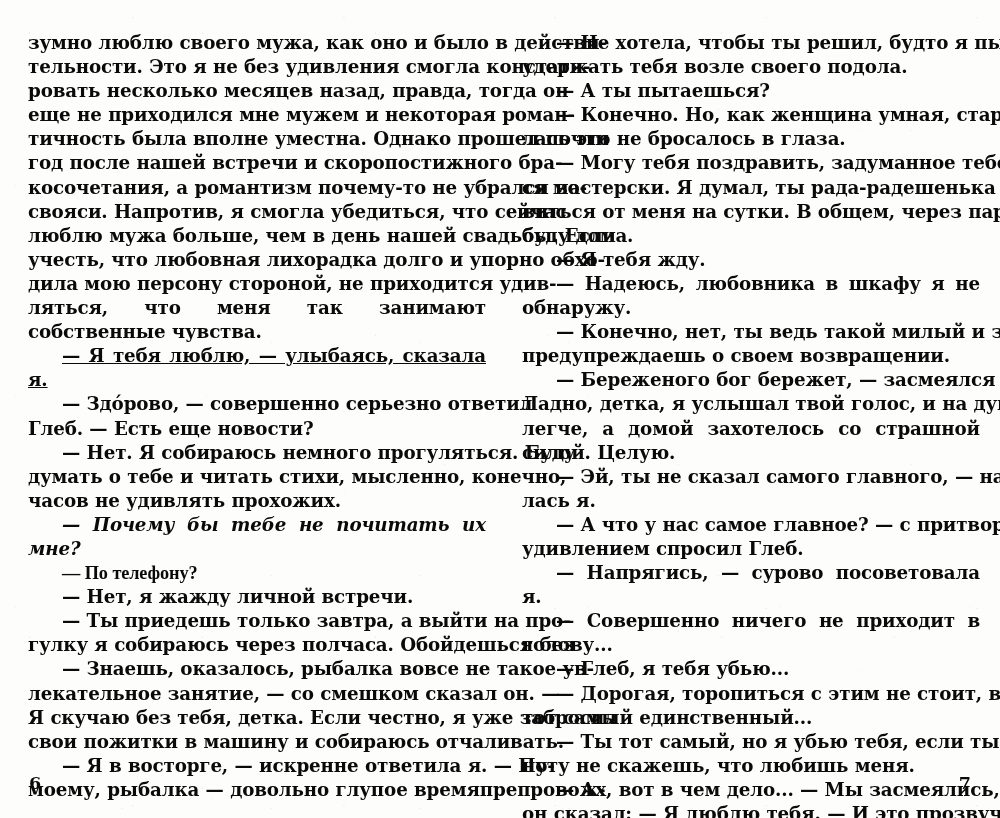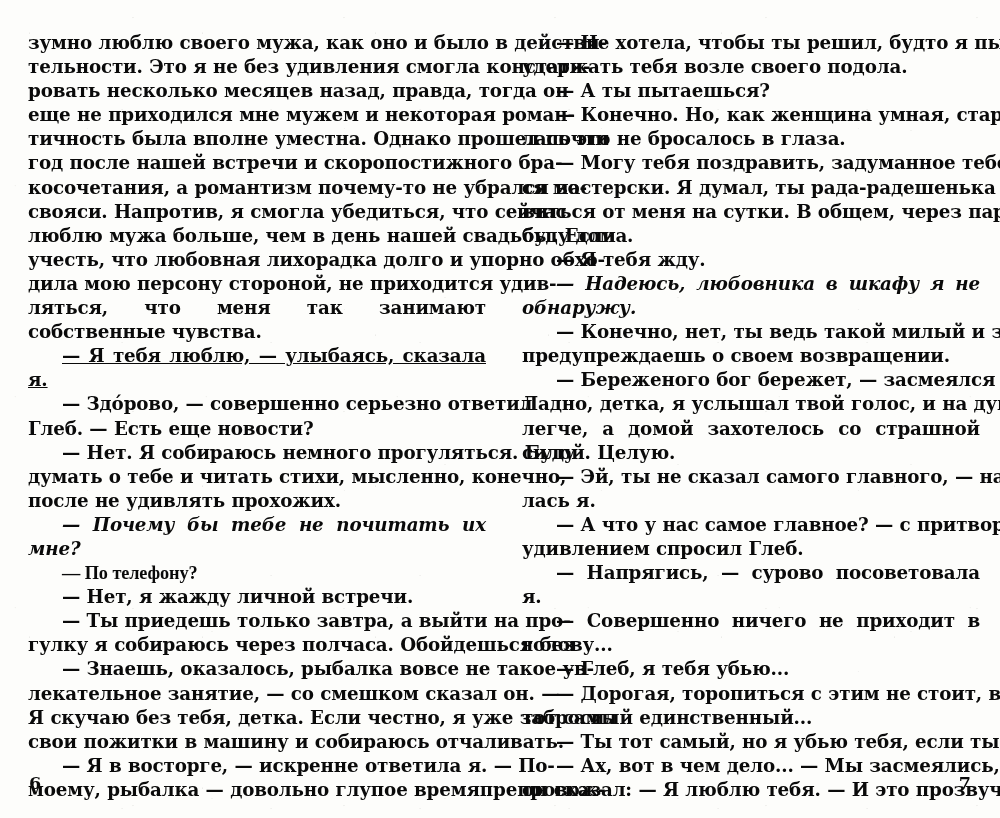--- a/index.html
+++ b/index.html
@@ -119,21 +119,21 @@
       <p class="para" id="L2" style="text-indent: 0px;">
           <span class="lline" style="text-indent: 34px; text-decoration: underline;">— Я тебя люблю, — улыбаясь, сказала я.</span>
         </p>
       <p class="para" id="L3" style="text-indent: 0px;">
           <span class="jline" style="text-indent: 34px;">— Здóрово, — совершенно серьезно ответил</span>
           <span class="lline">Глеб. — Есть еще новости?</span>
         </p>
       <p class="para" id="L4" style="text-indent: 0px;">
           <span class="jline" style="text-indent: 34px;">— Нет. Я собираюсь немного прогуляться. Буду</span>
           <span class="jline">думать о тебе и читать стихи, мысленно, конечно,</span>
-          <span class="lline">после не удивлять прохожих.</span>
+          <span class="lline">часов не удивлять прохожих.</span>
         </p>
       <p class="para" id="L5" style="text-indent: 0px;">
           <span class="lline" style="text-indent: 34px; font-style: italic;">— Почему бы тебе не почитать их мне?</span>
         </p>
       <p class="para" id="L6" style="text-indent: 0px; font-family: Liberation Serif, serif;">
           <span class="lline" style="text-indent: 34px;">— По телефону?</span>
         </p>
       <p class="para" id="L7" style="text-indent: 0px;">
           <span class="lline" style="text-indent: 34px;">— Нет, я жажду личной встречи.</span>
         </p>
@@ -173,21 +173,21 @@
       <p class="para" id="R4" style="text-indent: 0px;">
           <span class="jline" style="text-indent: 34px;">— Могу тебя поздравить, задуманное тебе удает-</span>
           <span class="jline">ся мастерски. Я думал, ты рада-радешенька изба-</span>
           <span class="jline">виться от меня на сутки. В общем, через пару часов</span>
           <span class="lline">буду дома.</span>
         </p>
       <p class="para" id="R5" style="text-indent: 0px;">
           <span class="lline" style="text-indent: 34px;">— Я тебя жду.</span>
         </p>
       <p class="para" id="R6" style="text-indent: 0px;">
-          <span class="lline" style="text-indent: 34px; font-style: italic;">— Надеюсь, любовника в шкафу я не обнаружу.</span>
+          <span class="lline" style="text-indent: 34px;">— Надеюсь, любовника в шкафу я не обнаружу.</span>
         </p>
       <p class="para" id="R7" style="text-indent: 0px;">
           <span class="jline" style="text-indent: 34px;">— Конечно, нет, ты ведь такой милый и заранее</span>
           <span class="lline">предупреждаешь о своем возвращении.</span>
         </p>
       <p class="para" id="R8" style="text-indent: 0px;">
           <span class="jline" style="text-indent: 34px;">— Береженого бог бережет, — засмеялся Глеб. —</span>
           <span class="jline">Ладно, детка, я услышал твой голос, и на душе стало</span>
           <span class="lline">легче, а домой захотелось со страшной силой. Целую.</span>
         </p>
@@ -207,20 +207,21 @@
         </p>
       <p class="para" id="R13" style="text-indent: 0px;">
           <span class="lline" style="text-indent: 34px;">— Глеб, я тебя убью...</span>
         </p>
       <p class="para" id="R14" style="text-indent: 0px;">
           <span class="jline" style="text-indent: 34px;">— Дорогая, торопиться с этим не стоит, вдруг я</span>
           <span class="lline">тот самый единственный...</span>
         </p>
       <p class="para" id="R15" style="text-indent: 0px;">
           <span class="jline" style="text-indent: 34px;">— Ты тот самый, но я убью тебя, если ты сию ми-</span>
+          <span class="lline">нуту не скажешь, что любишь меня.</span>
         </p>
       <p class="para" id="R16" style="text-indent: 0px;">
           <span class="jline" style="text-indent: 34px;">— Ах, вот в чем дело... — Мы засмеялись, а потом</span>
           <span class="jline">он сказал: — Я люблю тебя. — И это прозвучало как-</span>
         </p>
 
     </div>
     <div class="folio folio-right">7</div>
   </div>
 

